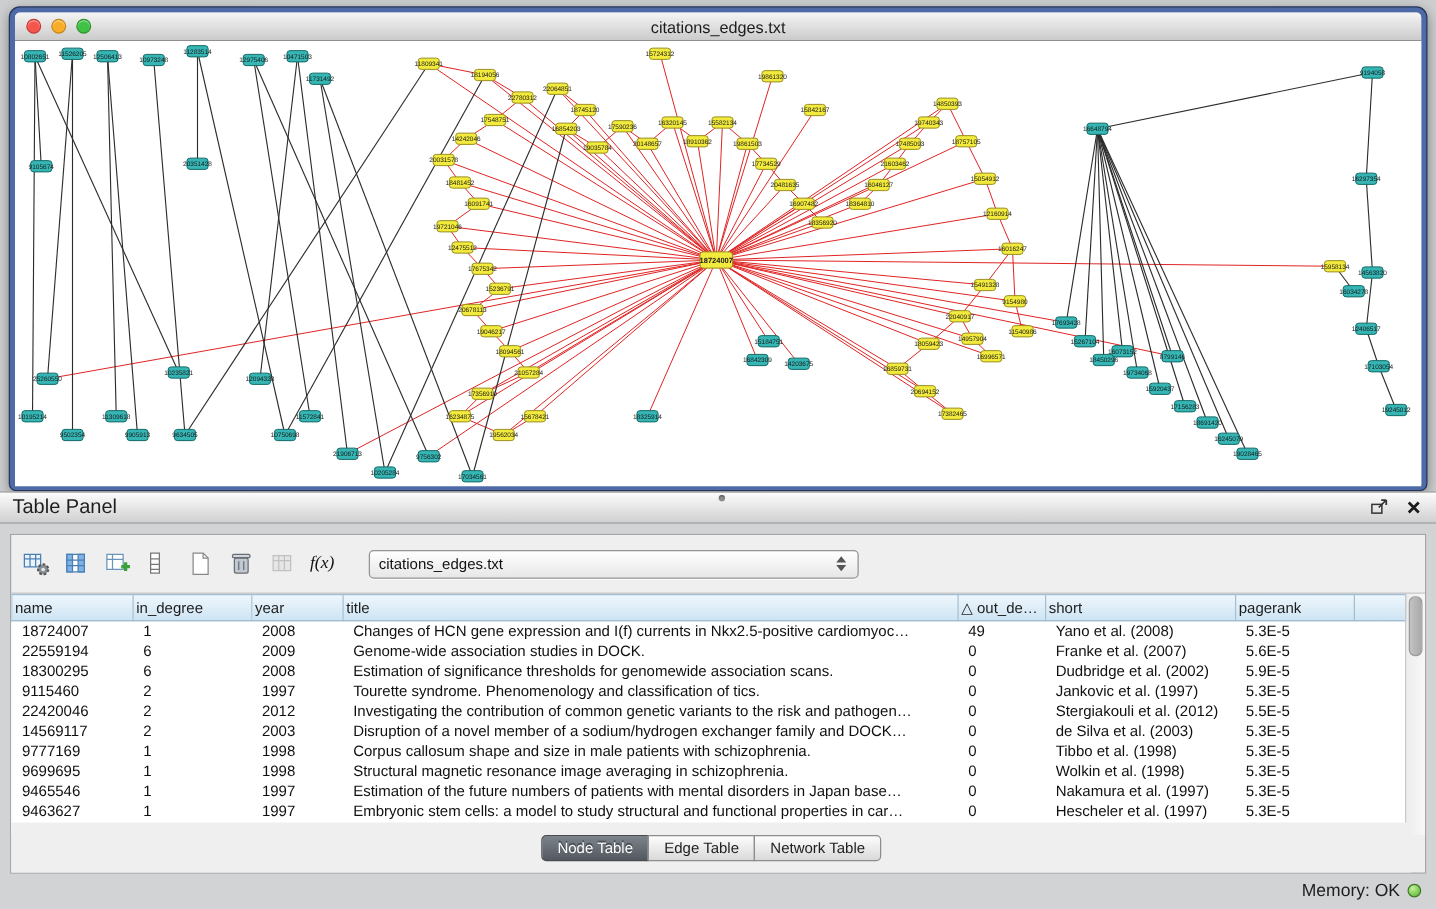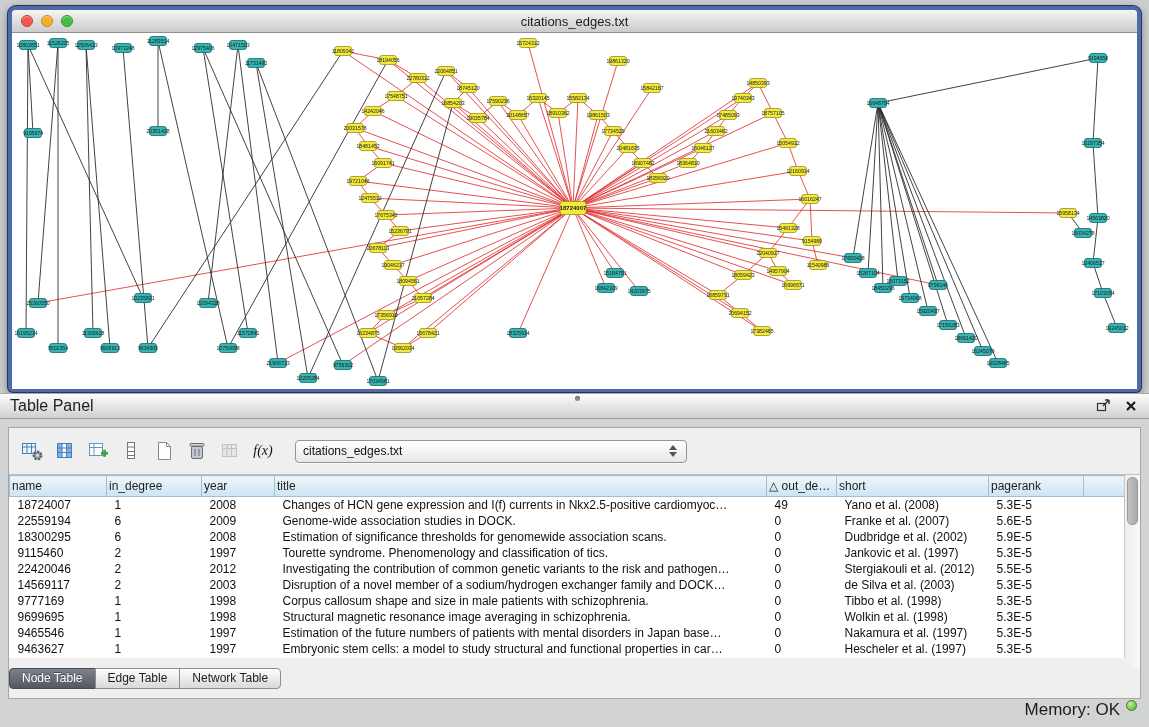--- a/index.html
+++ b/index.html
@@ -31,21 +31,21 @@
   .panel-title{margin-left:10px;font-size:16px;color:#1f1f1f}
   .grip{position:absolute;left:50%;top:2px;width:5px;height:5px;border-radius:50%;
     background:#8d8d8d;box-shadow:inset 0 1px 1px rgba(0,0,0,.4)}
   .panel-actions{margin-left:auto;margin-right:10px;display:flex;align-items:center;gap:12px}
   .pa-btn{display:flex;align-items:center;justify-content:center;width:16px;height:16px;cursor:default}
 
   .panel-body{position:absolute;left:0;top:419px;width:1149px;height:308px;background:#d2d3d5}
   .inner{position:absolute;left:8px;top:8px;width:1133px;height:272px;box-sizing:border-box;
     background:#efefef;border:1px solid #a6a6a6}
   .toolbar{height:46px;display:flex;align-items:center;padding-left:8px;gap:3px}
-  .tbtn{width:30px;height:28px;display:flex;align-items:center;justify-content:center;
+  .tbtn{width:30px;height:28px;display:flex;align-items:center;justify-content:flex-start;
     border:none;background:transparent;padding:0}
   .tbtn.disabled{opacity:.45}
   .fx{font-family:"Liberation Serif",serif;font-style:italic;font-size:14px;color:#111}
   .combo{margin-left:14px;width:392px;height:23px;box-sizing:border-box;border:1px solid #949494;
     border-radius:4px;background:linear-gradient(#ffffff,#e7e7e7);display:flex;align-items:center;
     font-size:12px;color:#111;padding:0 7px;box-shadow:0 1px 0 rgba(255,255,255,.7)}
   .combo .arrows{margin-left:auto;display:flex;flex-direction:column;gap:2px;padding-right:2px}
   .tri-up{width:0;height:0;border-left:4px solid transparent;border-right:4px solid transparent;
     border-bottom:5px solid #555}
   .tri-dn{width:0;height:0;border-left:4px solid transparent;border-right:4px solid transparent;
@@ -58,30 +58,30 @@
     font-size:12px;font-weight:normal;color:#1d1d1d;padding:0 2px;overflow:hidden;white-space:nowrap;
     text-align:left}
   td{height:16px;font-size:12px;color:#101010;padding:0 0 0 8px;white-space:nowrap;
     overflow:hidden;text-align:left}
   .vscroll{position:absolute;right:0;top:0;bottom:0;width:15px;
     background:linear-gradient(to right,#ededed,#f8f8f8);border-left:1px solid #c8c8c8}
   .vthumb{position:absolute;left:2px;right:2px;top:2px;height:46px;border-radius:5px;
     background:linear-gradient(to right,#c3c3c3,#a9a9a9);border:1px solid #9a9a9a}
 
   .tabsrow{position:absolute;left:0;right:11px;bottom:0;height:40px;display:flex;
-    align-items:center;background:#efefef}
+    align-items:center;justify-content:center;background:#efefef}
   .tab{height:21px;box-sizing:border-box;padding:0 12px;font-size:12px;display:flex;align-items:center;
     border:1px solid #8d8d8d;background:linear-gradient(#fdfdfd,#d9d9d9);color:#1d1d1d;margin-left:-1px}
   .tab:first-child{border-radius:4px 0 0 4px;margin-left:0}
   .tab:last-child{border-radius:0 4px 4px 0}
   .tab.sel{background:linear-gradient(#7c838b,#53585f);color:#fff;border-color:#474c52;
     text-shadow:0 -1px 0 rgba(0,0,0,.4)}
 
-  .statusbar{position:absolute;right:12px;bottom:7px;display:flex;align-items:flex-start;gap:6px;
-    font-size:17px;color:#1d1d1d}
+  .statusbar{position:absolute;right:12px;bottom:7px;display:flex;align-items:center;gap:6px;
+    font-size:14px;color:#1d1d1d}
   .memdot{width:11px;height:11px;border-radius:50%;
     background:radial-gradient(circle at 35% 30%,#c2f19a,#54ae2c);border:1px solid #3d7b21;box-sizing:border-box}
 </style>
 </head>
 <body>
 
 <div class="net-window">
   <div class="titlebar">
     <div class="lights">
       <span class="light red"></span>

